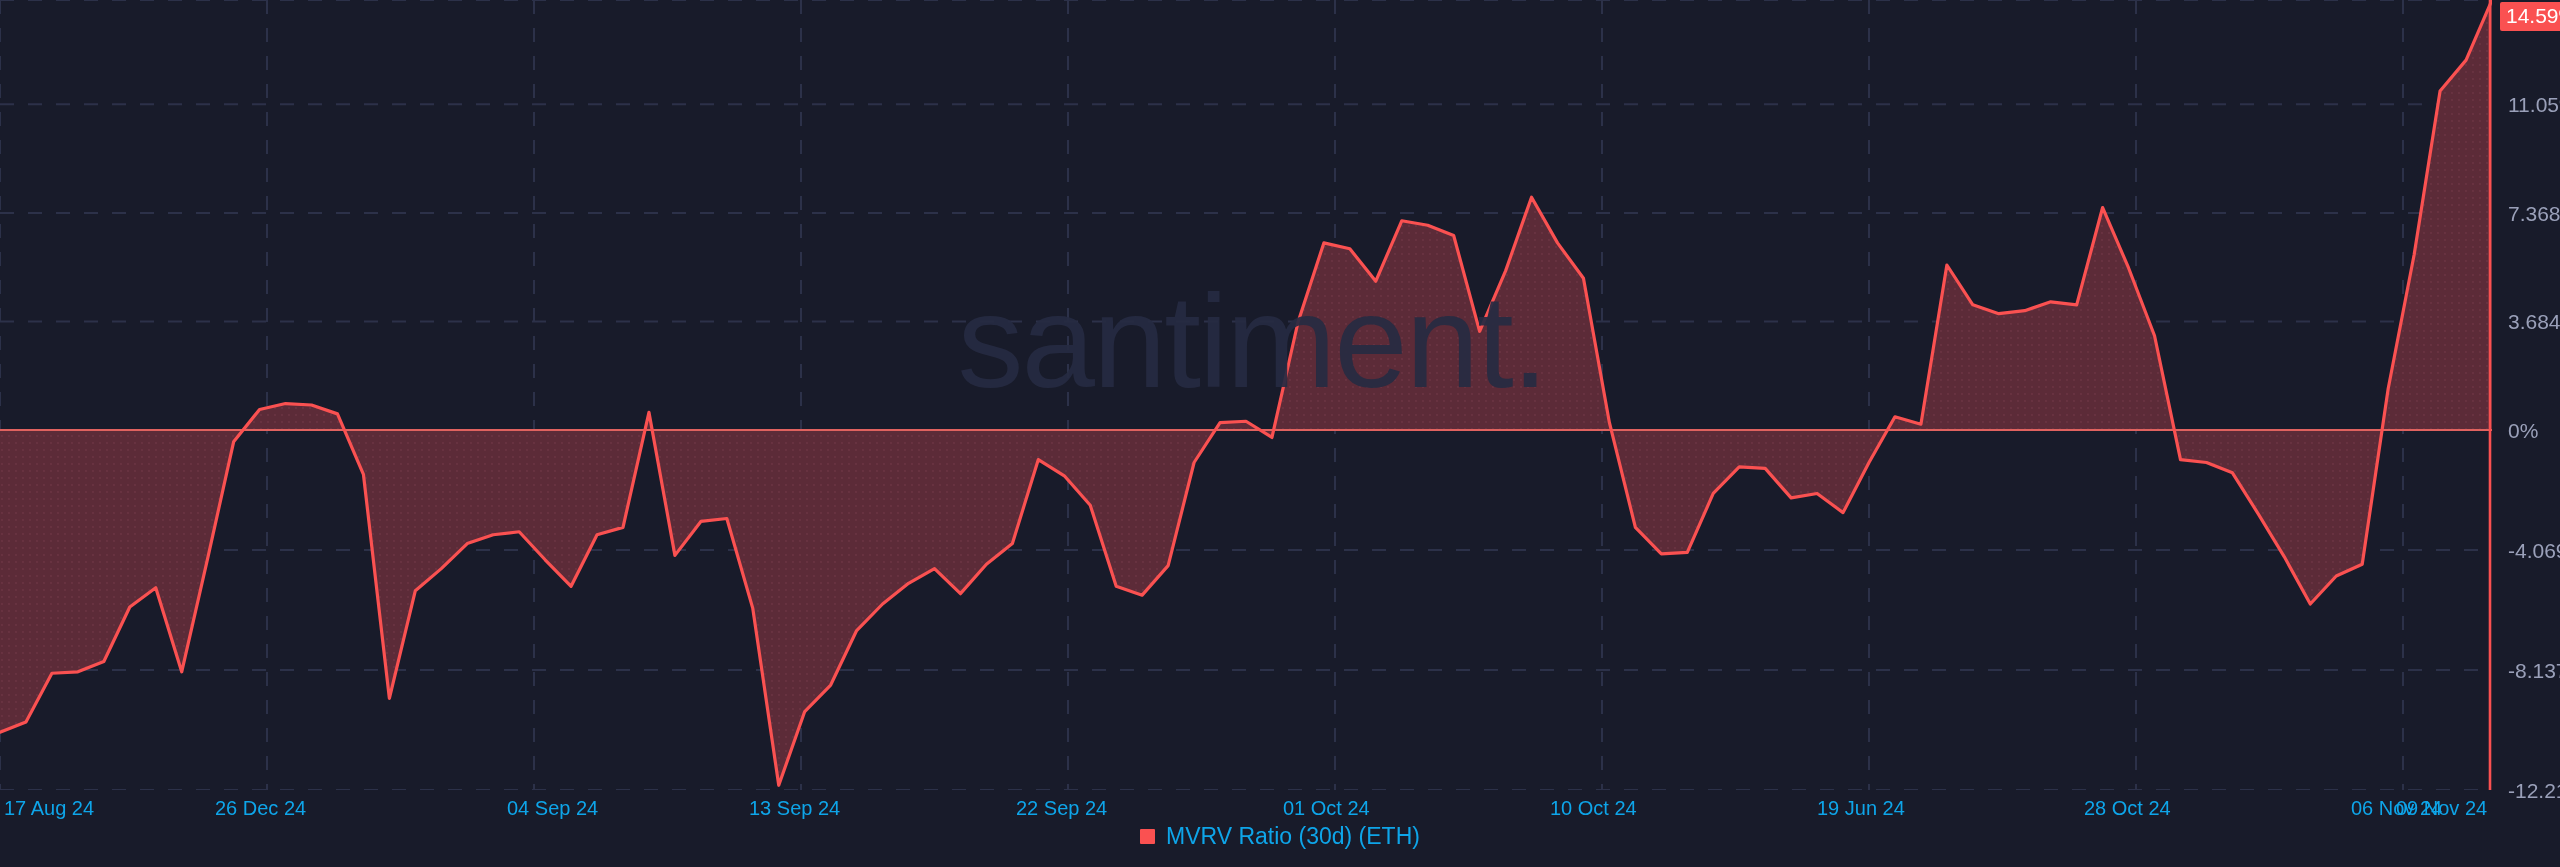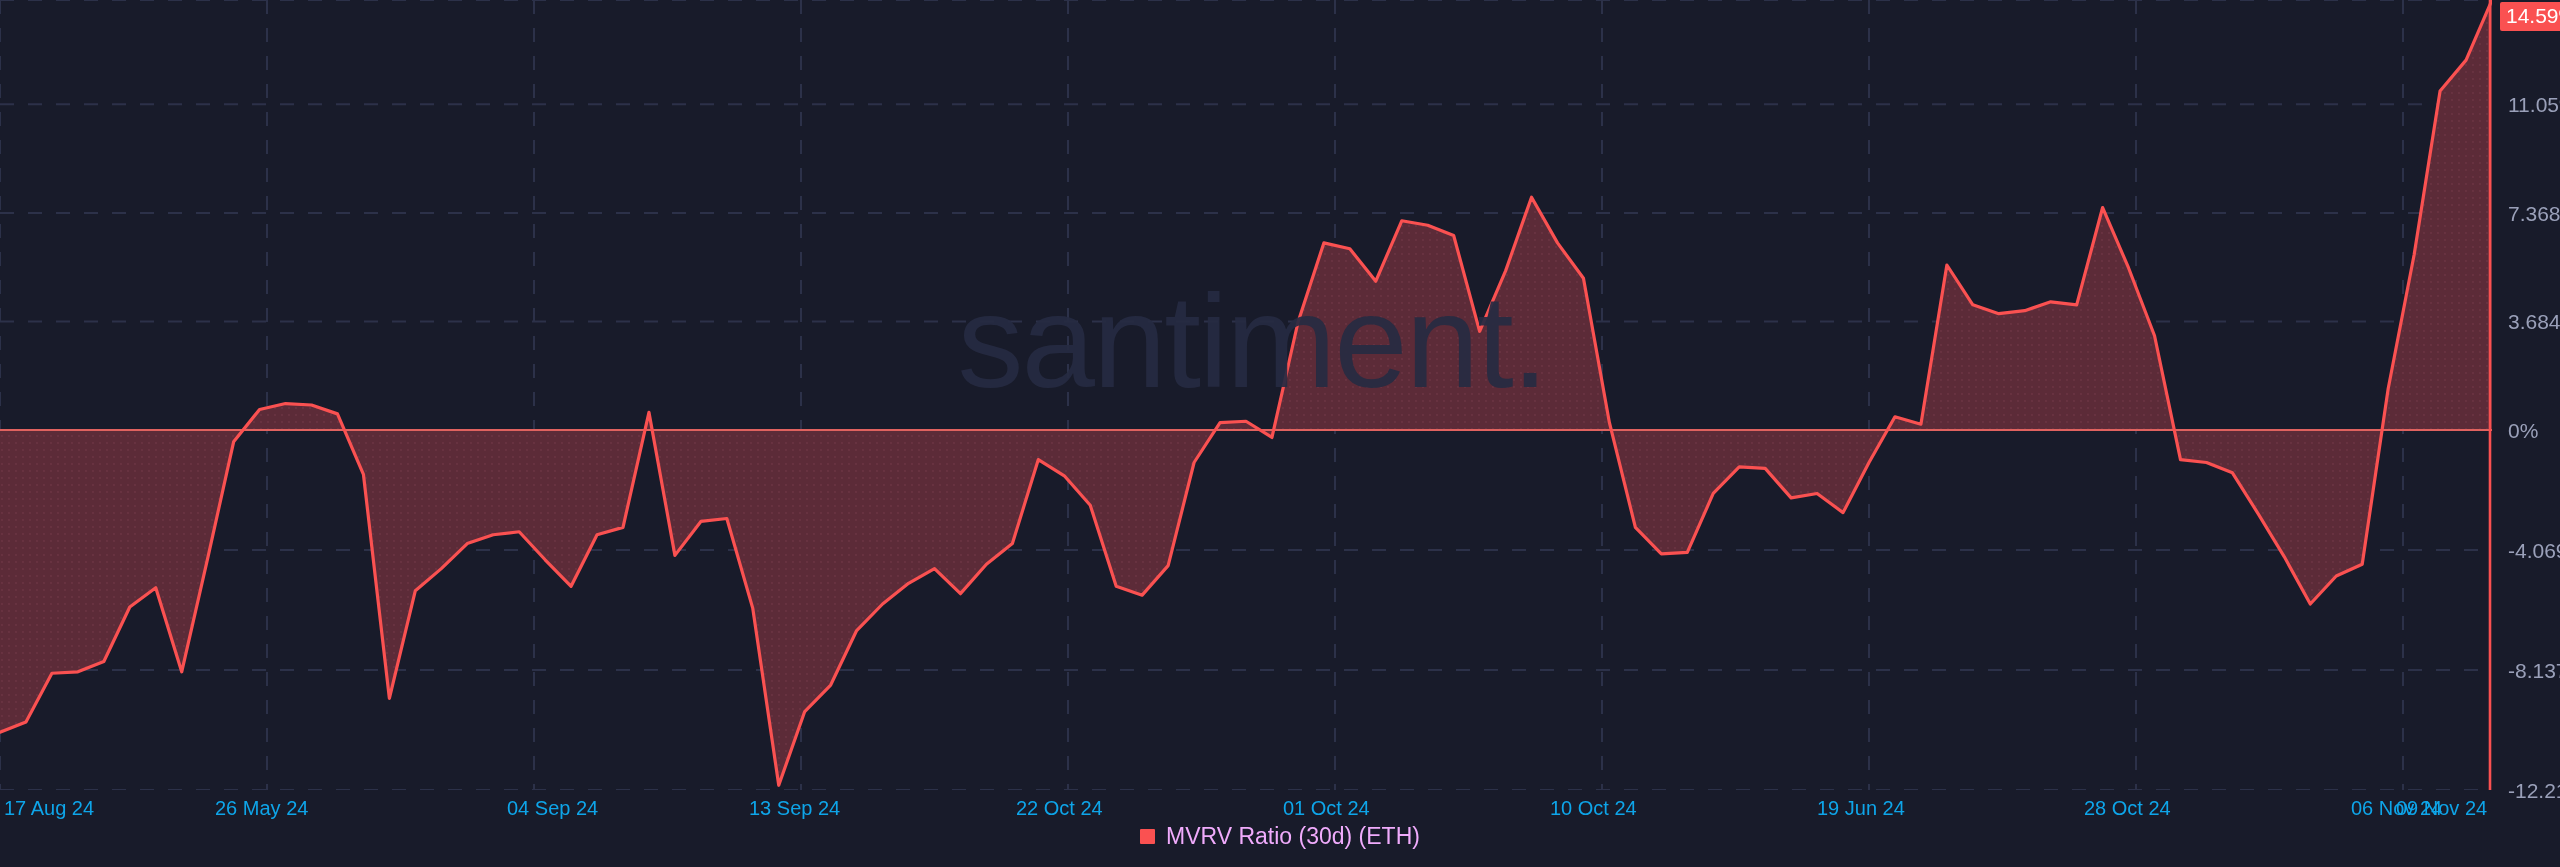--- a/index.html
+++ b/index.html
@@ -104,21 +104,21 @@
   }
   #legend-swatch {
     width: 15px;
     height: 15px;
     background: #fa5151;
     border-radius: 1px;
     display: inline-block;
   }
   #legend-label {
     font-size: 23px;
-    color: #f0abfc;
+    color: #0ea5e9;
     font-family: "Liberation Sans", sans-serif;
     line-height: 1;
   }
 </style>
 </head>
 <body>
 
 <div id="chart-root">
 
   <div id="plot-area">
@@ -174,24 +174,24 @@
       <div class="y-tick-label" style="top: 202.887px;">7.368%</div>
       <div class="y-tick-label" style="top: 311.483px;">3.684%</div>
       <div class="y-tick-label" style="top: 420.078px;">0%</div>
       <div class="y-tick-label" style="top: 540.023px;">-4.069%</div>
       <div class="y-tick-label" style="top: 659.938px;">-8.137%</div>
       <div class="y-tick-label" style="top: 780px;">-12.21%</div>
     </div>
 
   <div id="x-axis">
       <div class="x-tick-label" style="left: 4px;">17 Aug 24</div>
-      <div class="x-tick-label" style="left: 215px;">26 May 24</div>
+      <div class="x-tick-label" style="left: 215px;">26 Dec 24</div>
       <div class="x-tick-label" style="left: 507px;">04 Sep 24</div>
       <div class="x-tick-label" style="left: 749px;">13 Sep 24</div>
-      <div class="x-tick-label" style="left: 1016px;">22 Oct 24</div>
+      <div class="x-tick-label" style="left: 1016px;">22 Sep 24</div>
       <div class="x-tick-label" style="left: 1283px;">01 Oct 24</div>
       <div class="x-tick-label" style="left: 1550px;">10 Oct 24</div>
       <div class="x-tick-label" style="left: 1817px;">19 Jun 24</div>
       <div class="x-tick-label" style="left: 2084px;">28 Oct 24</div>
       <div class="x-tick-label" style="left: 2351px;">06 Nov 24</div>
       <div class="x-tick-label" style="left: 2396px;">09 Nov 24</div>
     </div>
 
   <div id="last-value-badge">14.59%</div>
 

